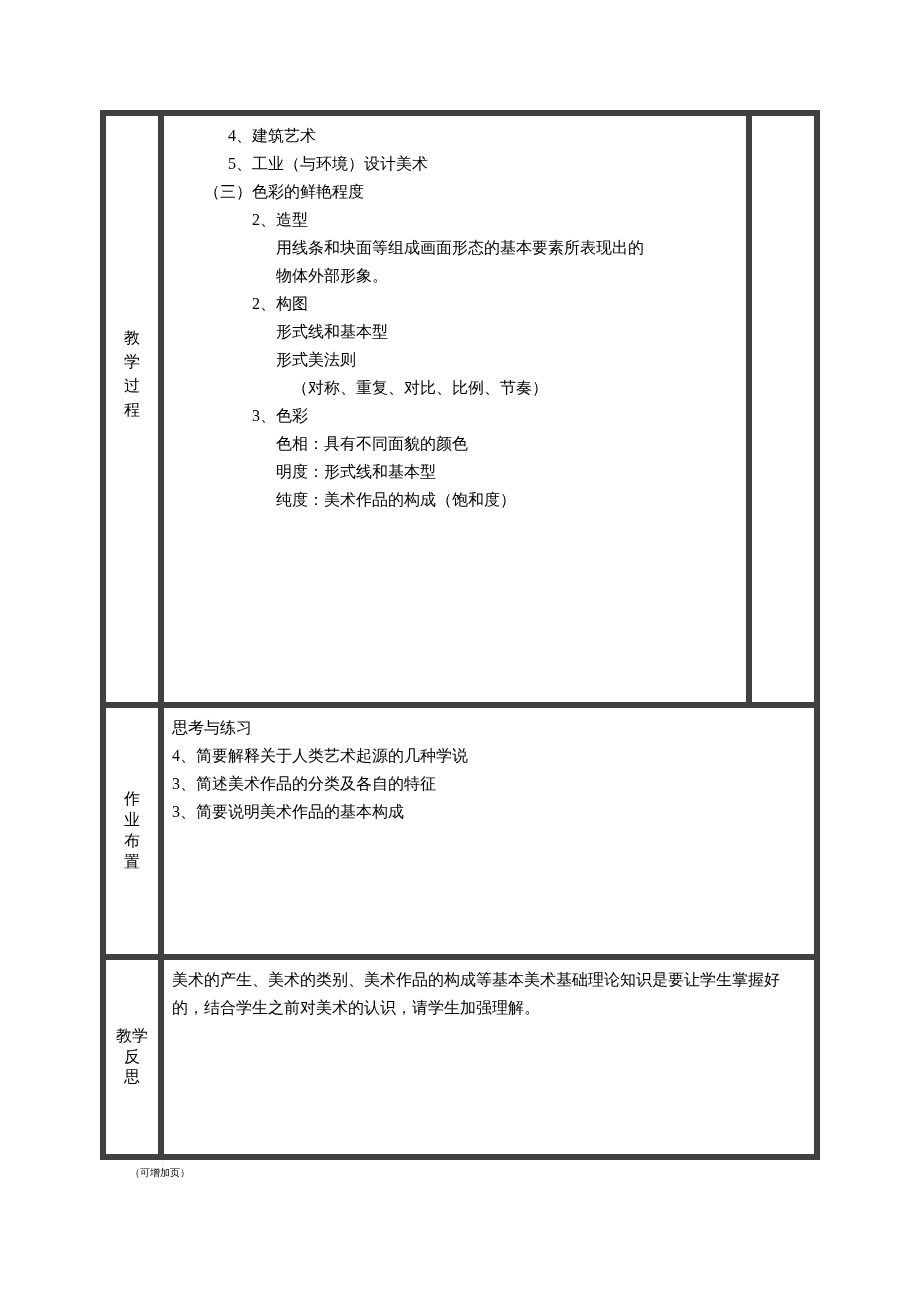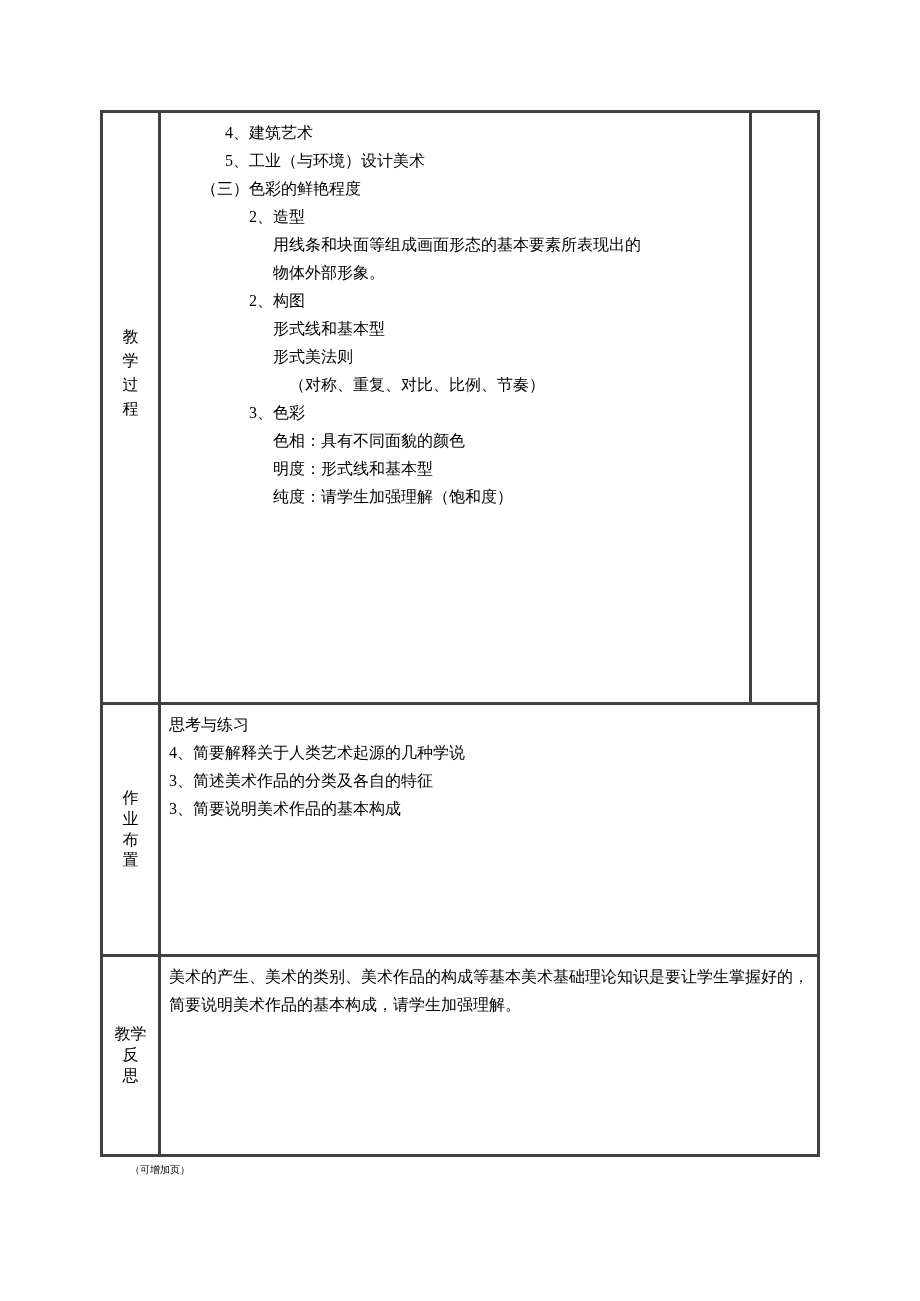--- a/index.html
+++ b/index.html
@@ -10,21 +10,21 @@
       color: #000;
       padding: 110px 100px 60px 100px;
       width: 920px;
     }
     table {
       border-collapse: collapse;
       width: 100%;
       table-layout: fixed;
     }
     td {
-      border: 3px solid #404040;
+      border: 6px solid #404040;
       vertical-align: top;
       padding: 4px;
     }
     .col-label {
       width: 58px;
       text-align: center;
       vertical-align: middle;
       font-size: 16px;
       line-height: 1.5;
     }
@@ -91,21 +91,21 @@
         <div class="ind2">2、造型</div>
         <div class="ind3">用线条和块面等组成画面形态的基本要素所表现出的</div>
         <div class="ind3">物体外部形象。</div>
         <div class="ind2">2、构图</div>
         <div class="ind3">形式线和基本型</div>
         <div class="ind3">形式美法则</div>
         <div class="ind4">（对称、重复、对比、比例、节奏）</div>
         <div class="ind2">3、色彩</div>
         <div class="ind3">色相：具有不同面貌的颜色</div>
         <div class="ind3">明度：形式线和基本型</div>
-        <div class="ind3">纯度：请学生加强理解（饱和度）</div>
+        <div class="ind3">纯度：美术作品的构成（饱和度）</div>
       </div>
     </td>
     <td class="col-right"></td>
   </tr>
 
   <tr class="row-homework">
     <td class="col-label">
       <div class="vlabel-tight">
         <span>作</span>
         <span>业</span>
@@ -125,20 +125,20 @@
 
   <tr class="row-reflect">
     <td class="col-label">
       <div class="vlabel-tight">
         <span>教学反</span>
         <span>思</span>
       </div>
     </td>
     <td class="col-main" colspan="2">
       <div class="content">
-        <div>美术的产生、美术的类别、美术作品的构成等基本美术基础理论知识是要让学生掌握好的，简要说明美术作品的基本构成，请学生加强理解。</div>
+        <div>美术的产生、美术的类别、美术作品的构成等基本美术基础理论知识是要让学生掌握好的，结合学生之前对美术的认识，请学生加强理解。</div>
       </div>
     </td>
   </tr>
 </tbody>
   </table>
 
 <div class="footnote">（可增加页）</div>
 
 </body></html>

